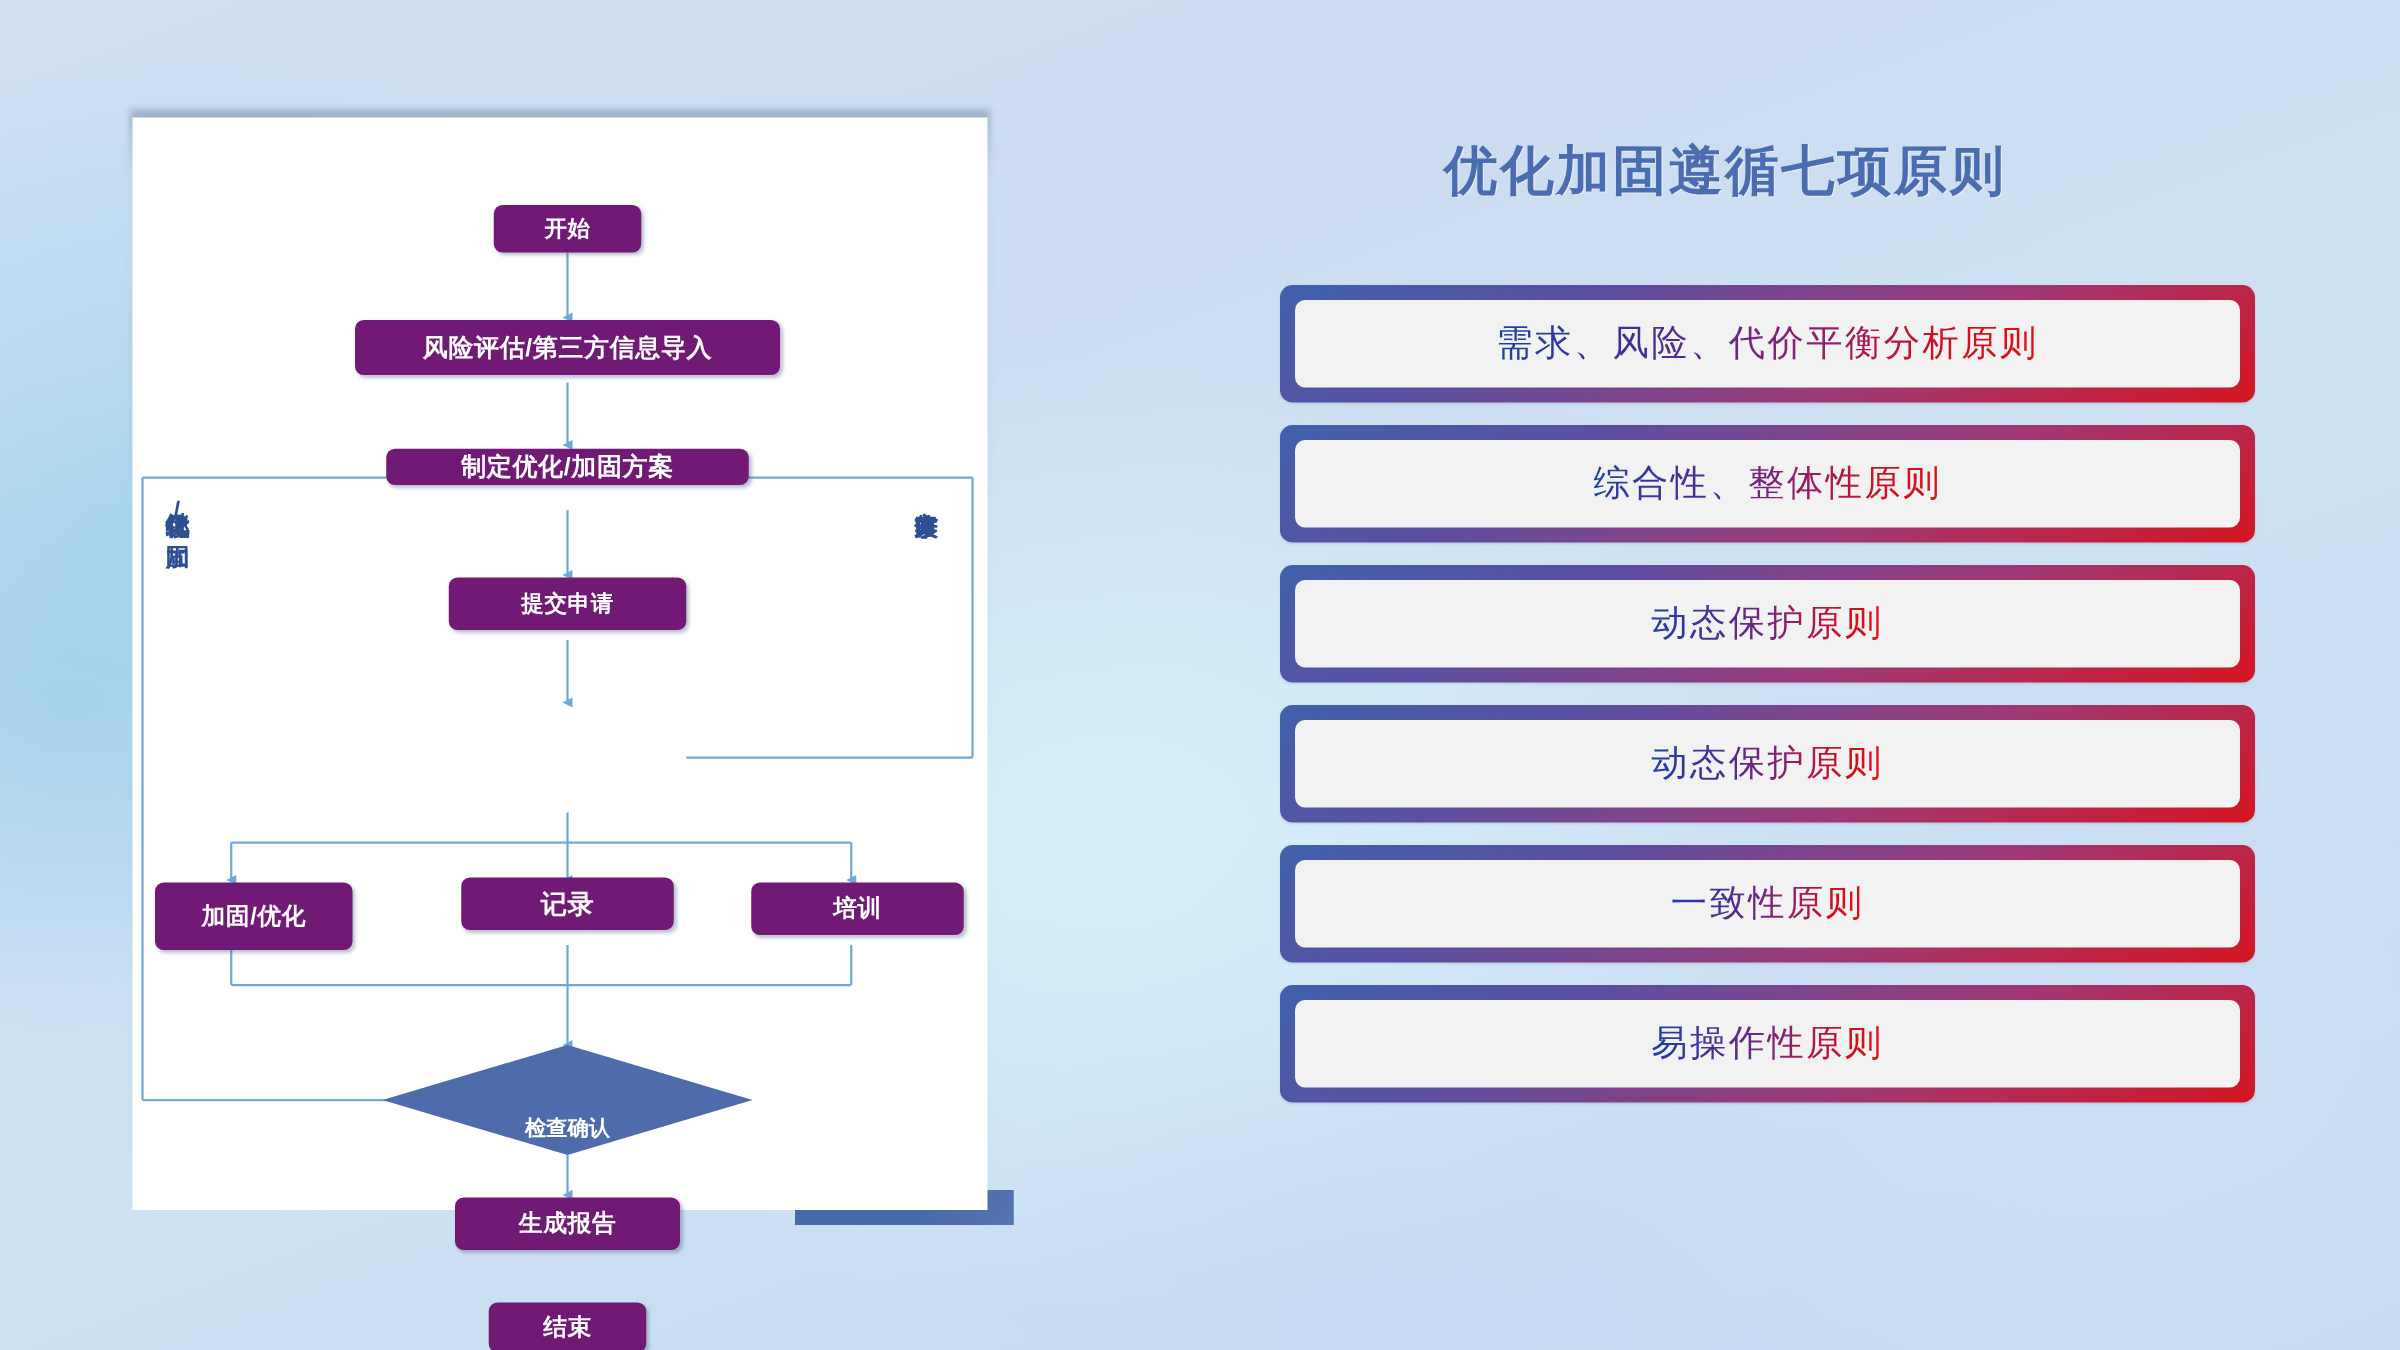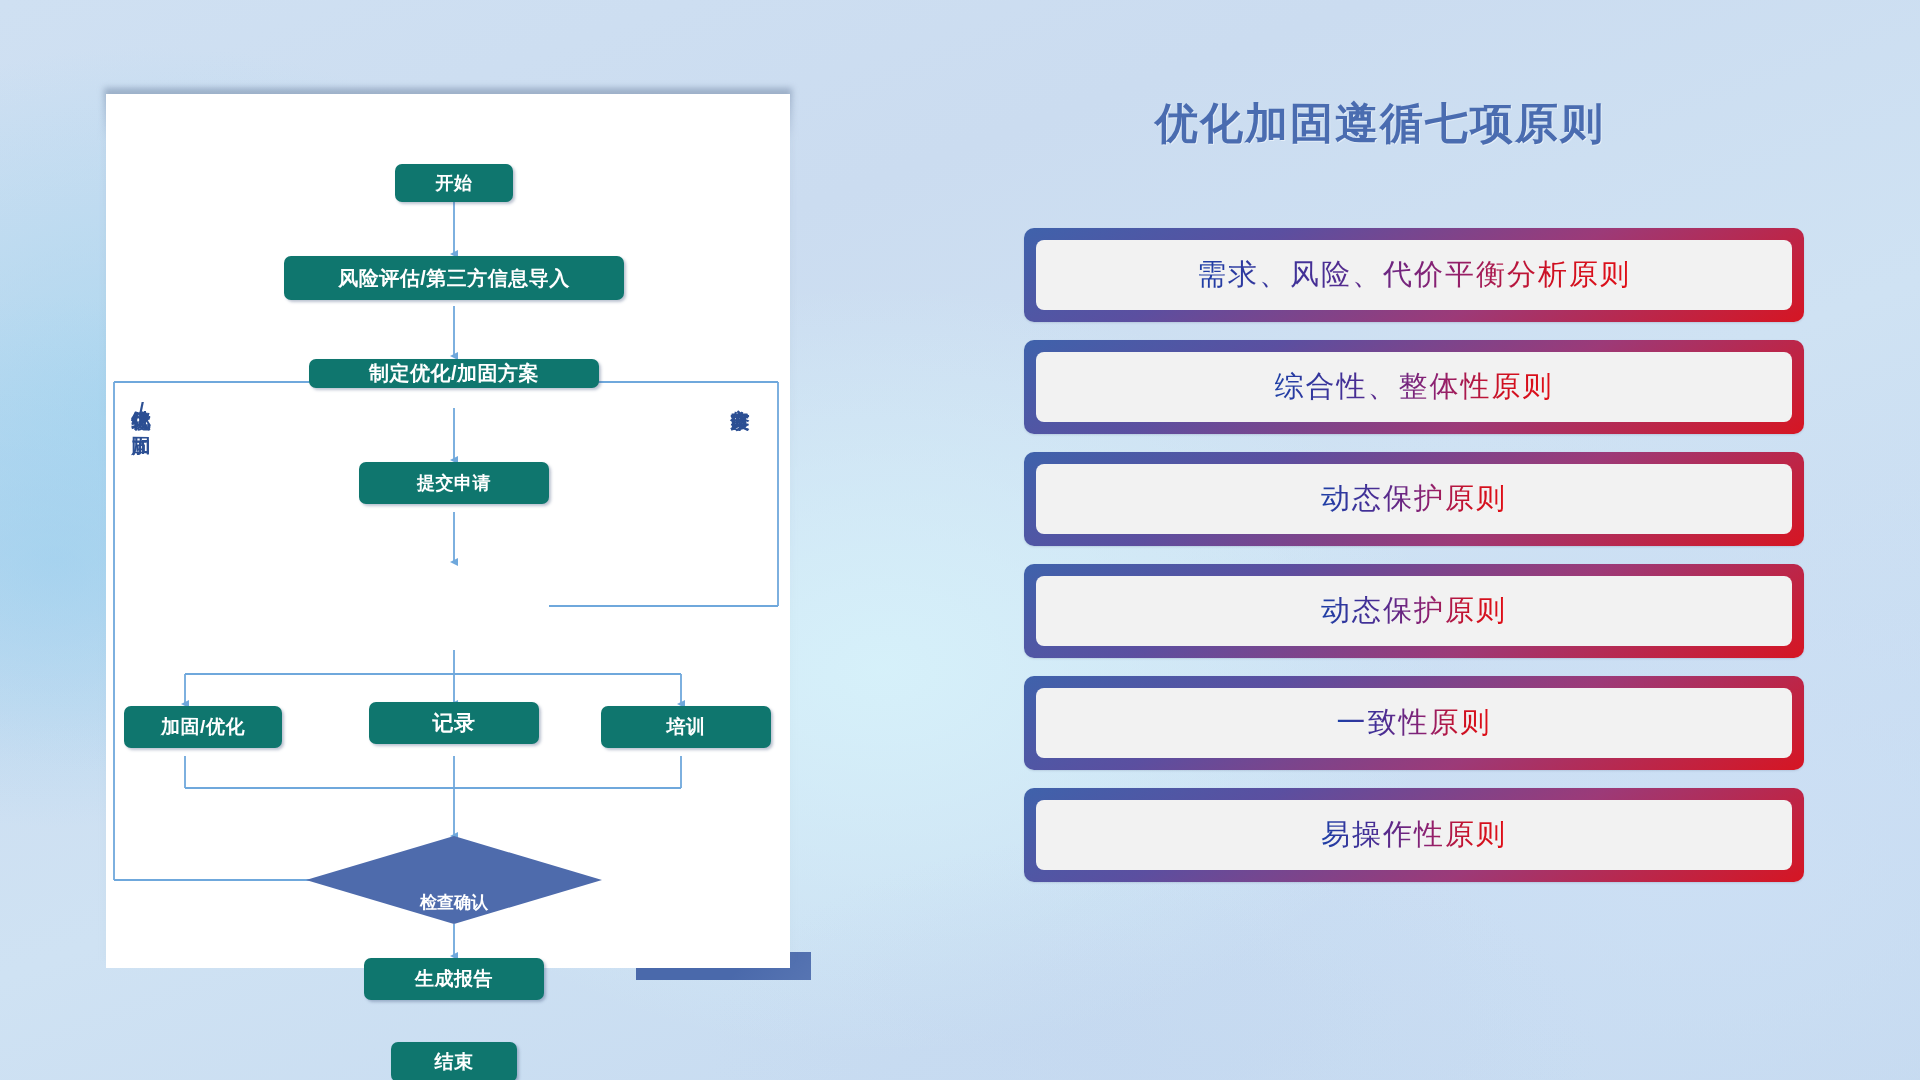--- a/index.html
+++ b/index.html
@@ -45,21 +45,21 @@
     left: 106px; top: 94px;
     width: 684px; height: 874px;
     background: #ffffff;
     z-index: 2;
   }
 
   .fc { position:absolute; left:0; top:0; width:684px; height:874px; }
 
   .node {
     position: absolute;
-    background: #0f766e;
+    background: #701a75;
     border-radius: 7px;
     color: #ffffff;
     font-weight: bold;
     display: flex; align-items: center; justify-content: center;
     letter-spacing: .5px;
     white-space: nowrap;
     z-index: 4;
   }
   .node.shadow{ box-shadow: 2px 2px 3px rgba(60,80,120,.35); }
 
@@ -87,21 +87,21 @@
     letter-spacing: 1px;
     z-index:4;
     line-height: 1.0;
   }
 
   .fc svg{ position:absolute; left:0; top:0; width:684px; height:874px; z-index:3; }
 
   
   .panel-title{
     position:absolute;
-    left: 1030px; top: 95px;
+    left: 1030px; top: 108px;
     width: 700px;
     text-align:center;
     font-size: 43px;
     font-weight: bold;
     color: #4a6cb0;
     letter-spacing: 2px;
     text-shadow: 1px 1px 0 rgba(255,255,255,.45);
     z-index: 5;
   }
 
@@ -198,21 +198,21 @@
 
       <div class="node shadow" style="left:203px; top:265px; width:290px; height:29px; font-size:20px;">
         <span>制定优化/加固方案</span>
       </div>
 
       <div class="node shadow" style="left:253px; top:368px; width:190px; height:42px; font-size:18px;">
         <span>提交申请</span>
       </div>
 
 
-      <div class="node shadow" style="left:18px; top:612px; width:158px; height:42px; font-size:19px;">
+      <div class="node shadow" style="left:18px; top:612px; width:158px; height:54px; font-size:19px;">
         <span>加固/优化</span>
       </div>
 
       <div class="node shadow" style="left:263px; top:608px; width:170px; height:42px; font-size:21px;">
         <span>记录</span>
       </div>
 
       <div class="node shadow" style="left:495px; top:612px; width:170px; height:42px; font-size:19px;">
         <span>培训</span>
       </div>

